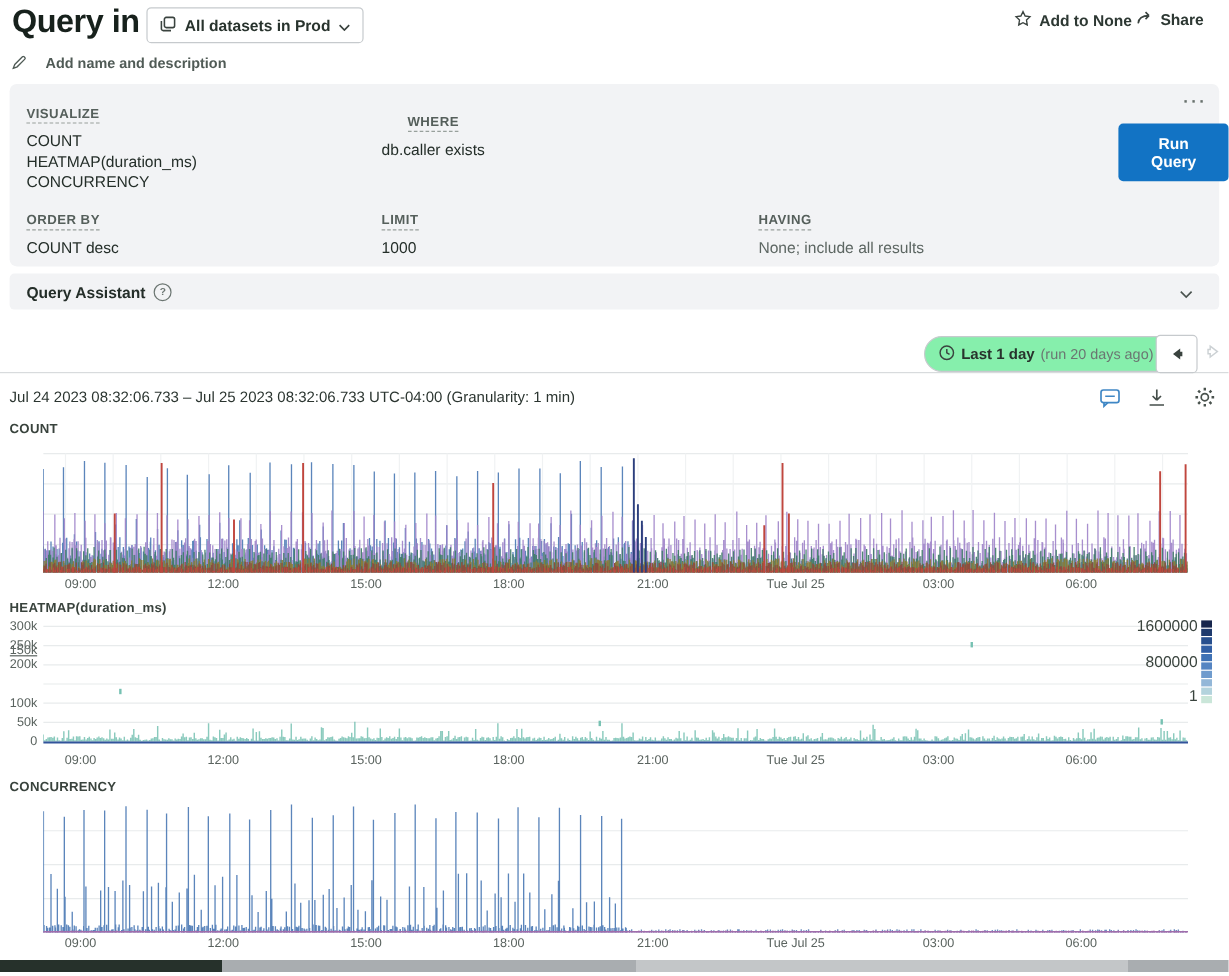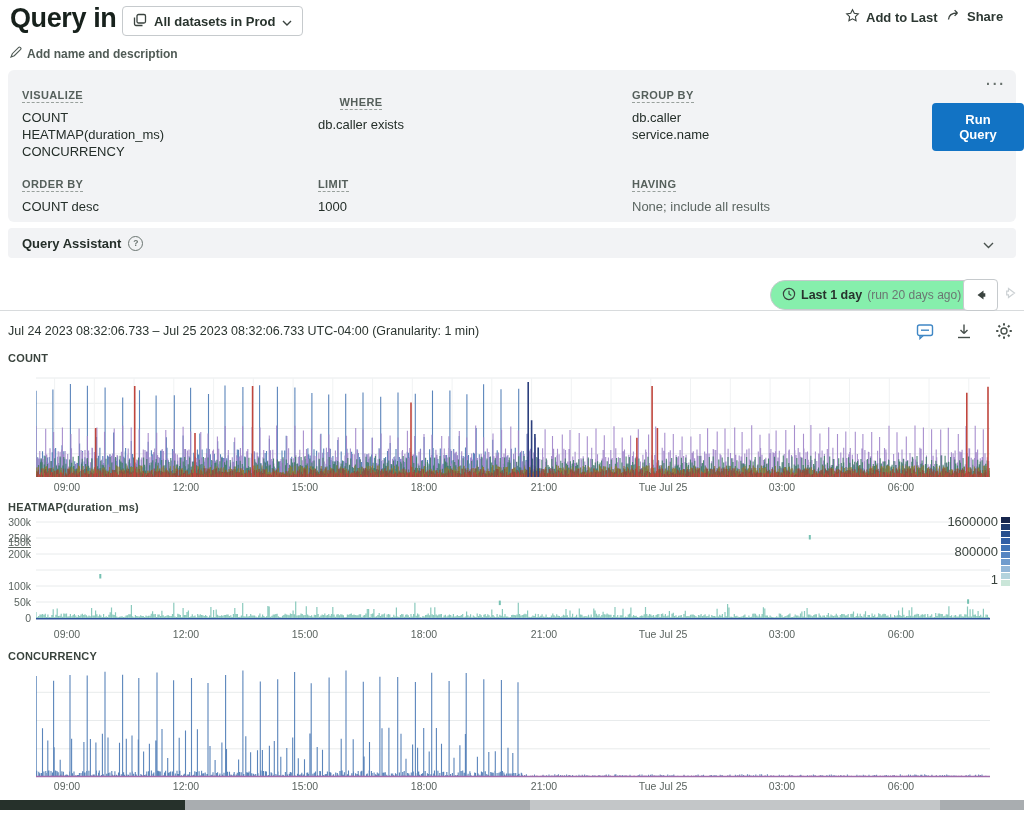--- a/index.html
+++ b/index.html
@@ -3,21 +3,21 @@
 <meta charset="utf-8">
 <style>
   html,body{margin:0;padding:0;background:#fff;}
   .page{position:relative;width:1024px;height:813px;background:#fff;overflow:hidden;
         font-family:"Liberation Sans",sans-serif;color:#242e29;}
   .abs{position:absolute;}
   .page-title{left:10px;top:0;font-size:27px;font-weight:800;color:#17211c;letter-spacing:-0.4px;line-height:36px;}
   .dataset-btn{left:122px;top:6px;height:28px;display:flex;align-items:center;gap:7px;padding:0 10px;
        border:1px solid #c6cacd;border-radius:4px;background:#fff;font-size:13px;font-weight:700;color:#28332d;cursor:pointer;}
   .hdr-action{top:8px;display:flex;align-items:center;gap:6px;font-size:13px;font-weight:600;color:#2d3833;cursor:pointer;}
-  .name-desc{left:10px;top:46px;display:flex;align-items:center;gap:5px;font-size:12px;font-weight:600;color:#505b56;cursor:pointer;}
+  .name-desc{left:10px;top:46px;display:flex;gap:16px;font-size:12px;font-weight:600;color:#505b56;cursor:pointer;}
   .panel{left:8px;top:70px;width:1008px;height:152px;background:#f2f3f5;border-radius:6px;}
   .clause{position:absolute;}
   .clause-label{font-size:11px;font-weight:700;color:#555f5b;letter-spacing:.4px;display:inline-block;
        border-bottom:1px dashed #98a09c;padding-bottom:1px;margin-bottom:6px;}
   .clause-val{font-size:13px;color:#242e29;line-height:17px;}
   .clause-val.muted{color:#5c6662;}
   .dots{left:986px;top:76px;font-size:14px;font-weight:700;color:#68716d;letter-spacing:2px;cursor:pointer;}
   .run-btn{left:932px;top:103px;background:#1273c4;color:#fff;border:none;border-radius:4px;
        padding:9px 13px;font-size:13px;font-weight:700;font-family:"Liberation Sans",sans-serif;cursor:pointer;}
   .assistant{left:8px;top:228px;width:1008px;height:30px;background:#f2f3f5;border-radius:4px;
@@ -66,21 +66,21 @@
         </svg>
     </span>
   </div>
 
   <div class="abs hdr-action" style="left:845px;">
     <span>
       <svg width="15" height="15" viewBox="0 0 16 16">
           <path d="M8 1.8l1.9 3.9 4.3.6-3.1 3 0.7 4.3L8 11.6l-3.8 2 0.7-4.3-3.1-3 4.3-.6z" fill="none" stroke="#3a433f" stroke-width="1.2"></path>
         </svg>
     </span>
-    <span>Add to Last</span>
+    <span>Add to None</span>
   </div>
 
   <div class="abs hdr-action" style="left:947px;">
     <span>
       <svg width="14" height="13" viewBox="0 0 14 13">
           <path d="M1.5 11.5C1.8 7 5 5 10.5 5M10.5 5L7.6 2.1M10.5 5L7.6 7.9" fill="none" stroke="#3a433f" stroke-width="1.3"></path>
         </svg>
     </span>
     <span>Share</span>
   </div>
@@ -97,25 +97,20 @@
   <div class="abs panel">
     <div class="clause" style="left:14px;top:15px;">
       <span class="clause-label">VISUALIZE</span>
       <div class="clause-val">COUNT</div>
       <div class="clause-val">HEATMAP(duration_ms)</div>
       <div class="clause-val">CONCURRENCY</div>
     </div>
     <div class="clause" style="left:310px;top:22px;text-align:center;">
       <span class="clause-label">WHERE</span>
       <div class="clause-val">db.caller exists</div>
-    </div>
-    <div class="clause" style="left:624px;top:15px;">
-      <span class="clause-label">GROUP BY</span>
-      <div class="clause-val">db.caller</div>
-      <div class="clause-val">service.name</div>
     </div>
     <div class="clause" style="left:14px;top:104px;">
       <span class="clause-label">ORDER BY</span>
       <div class="clause-val">COUNT desc</div>
     </div>
     <div class="clause" style="left:310px;top:104px;">
       <span class="clause-label">LIMIT</span>
       <div class="clause-val">1000</div>
     </div>
     <div class="clause" style="left:624px;top:104px;">

